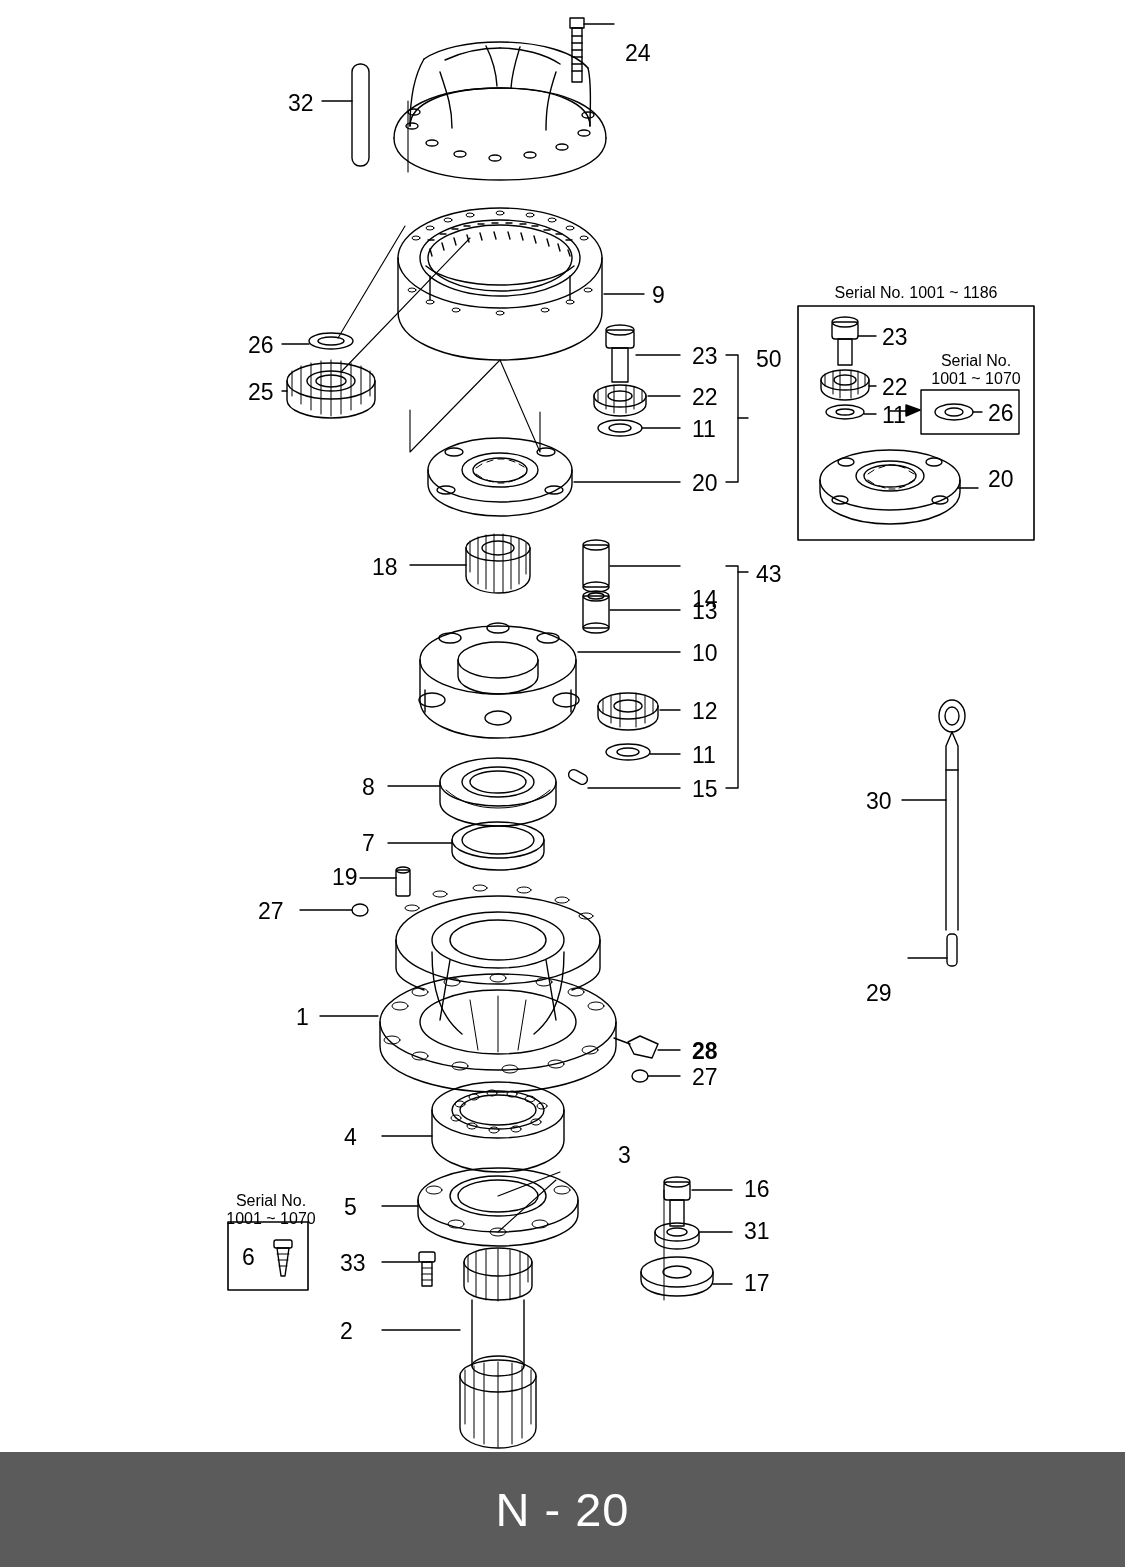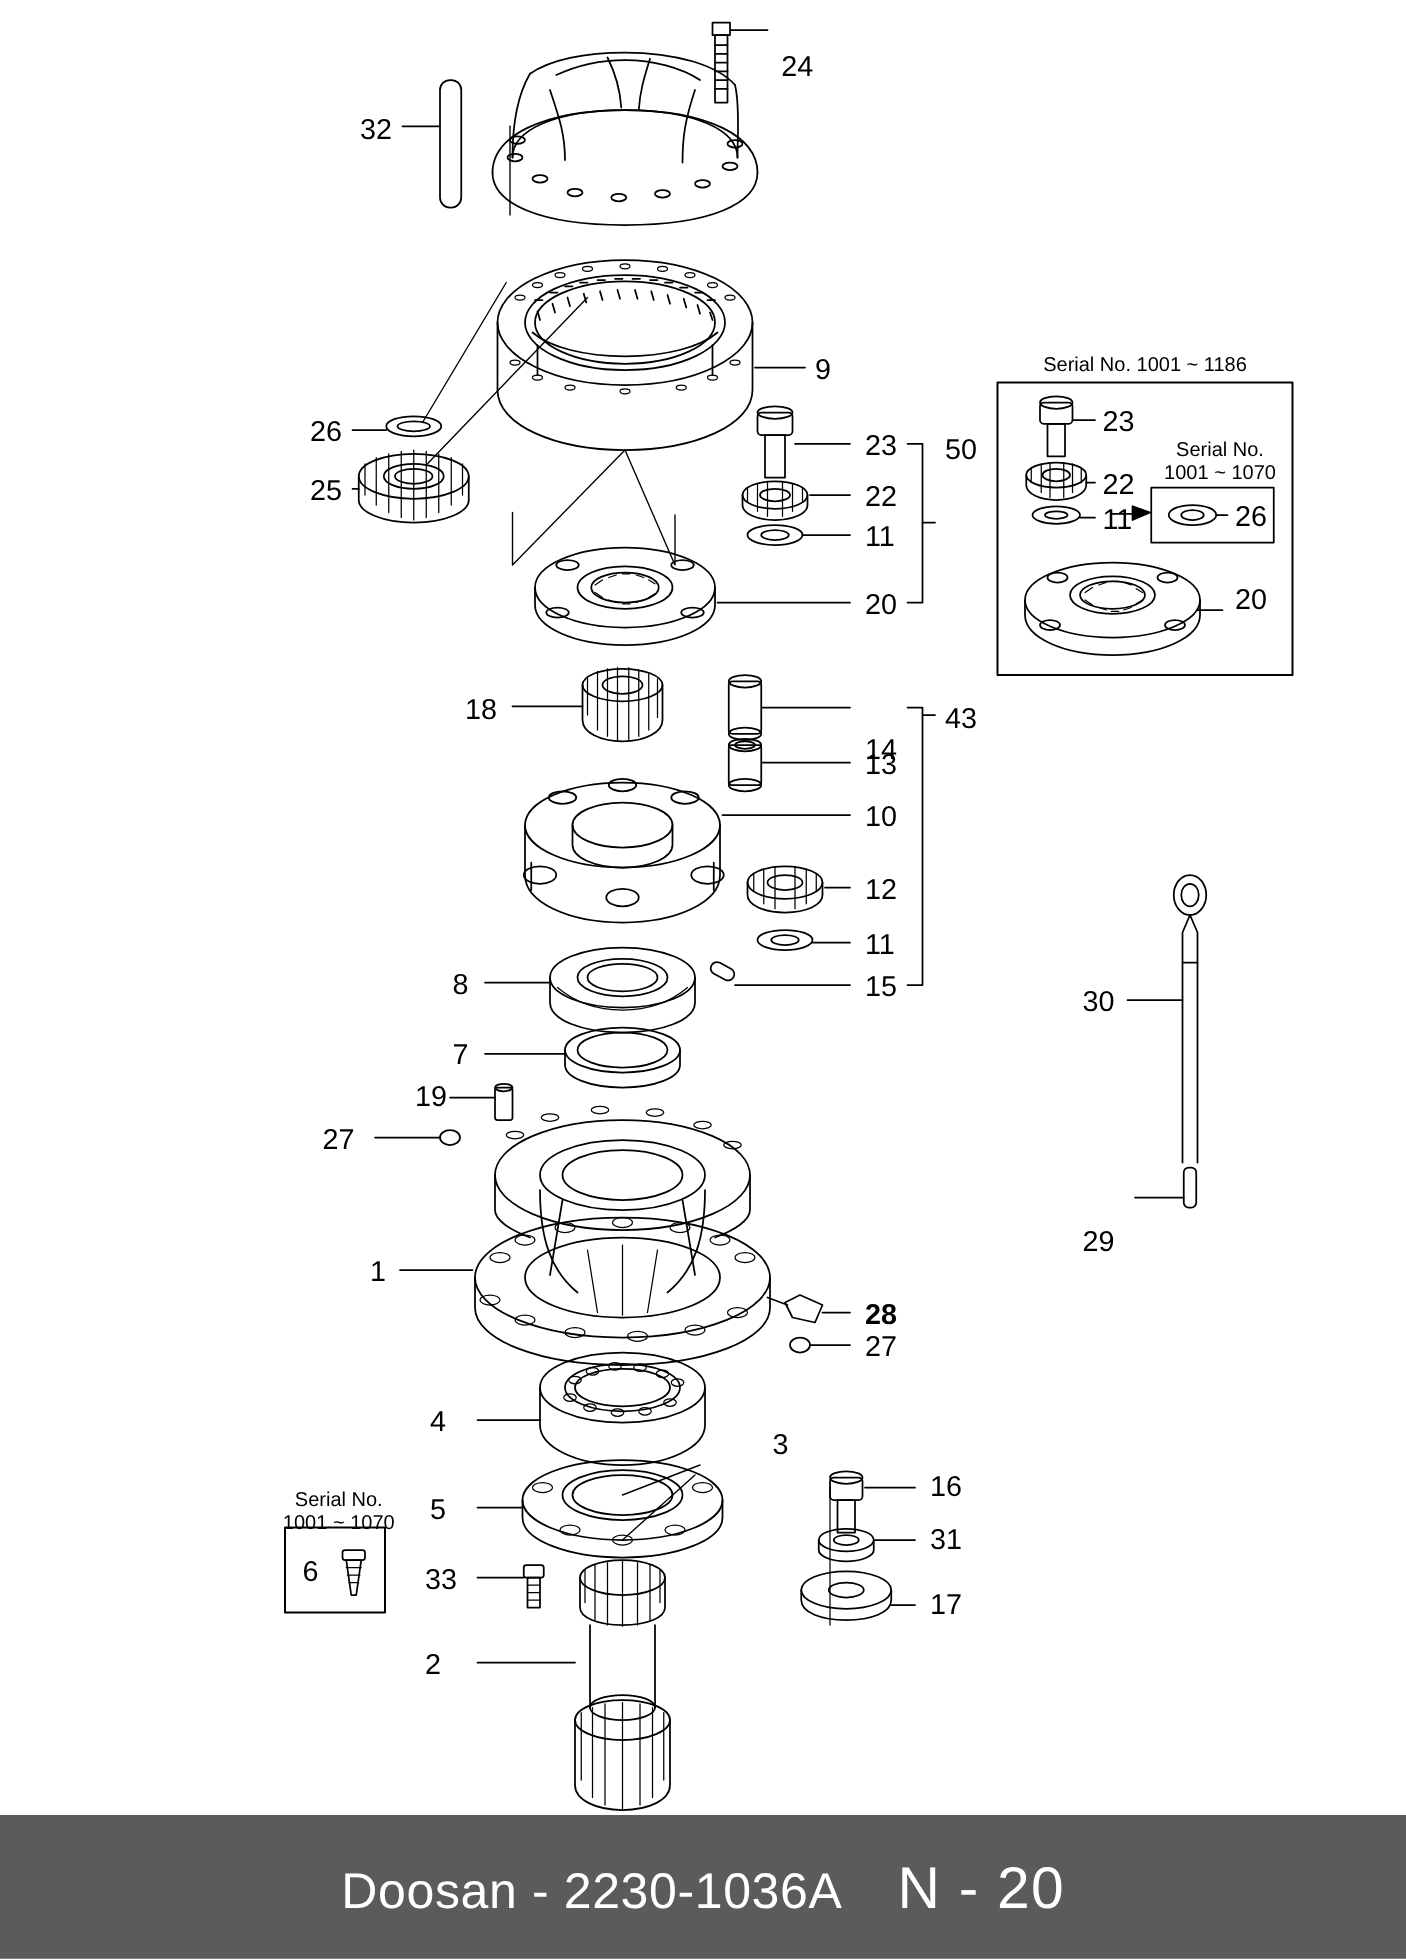--- a/index.html
+++ b/index.html
@@ -564,18 +564,17 @@
     <div class="boxlabel" style="left:798px; top:284px; width:236px;">Serial No. 1001 ~ 1186</div>
 
     <div class="boxlabel" style="left:926px; top:352px; width:100px;">Serial No.<br>1001 ~ 1070</div>
 
     <div class="boxlabel" style="left:216px; top:1192px; width:110px;">Serial No.<br>1001 ~ 1070</div>
 
   </div>
 
   <div id="footer">
     <div id="footer-inner">
-      <div id="footer-title">Doosan - 2230-1036A</div>
       <div id="footer-page">N - 20</div>
     </div>
   </div>
 
 </div>
 
 </body></html>

